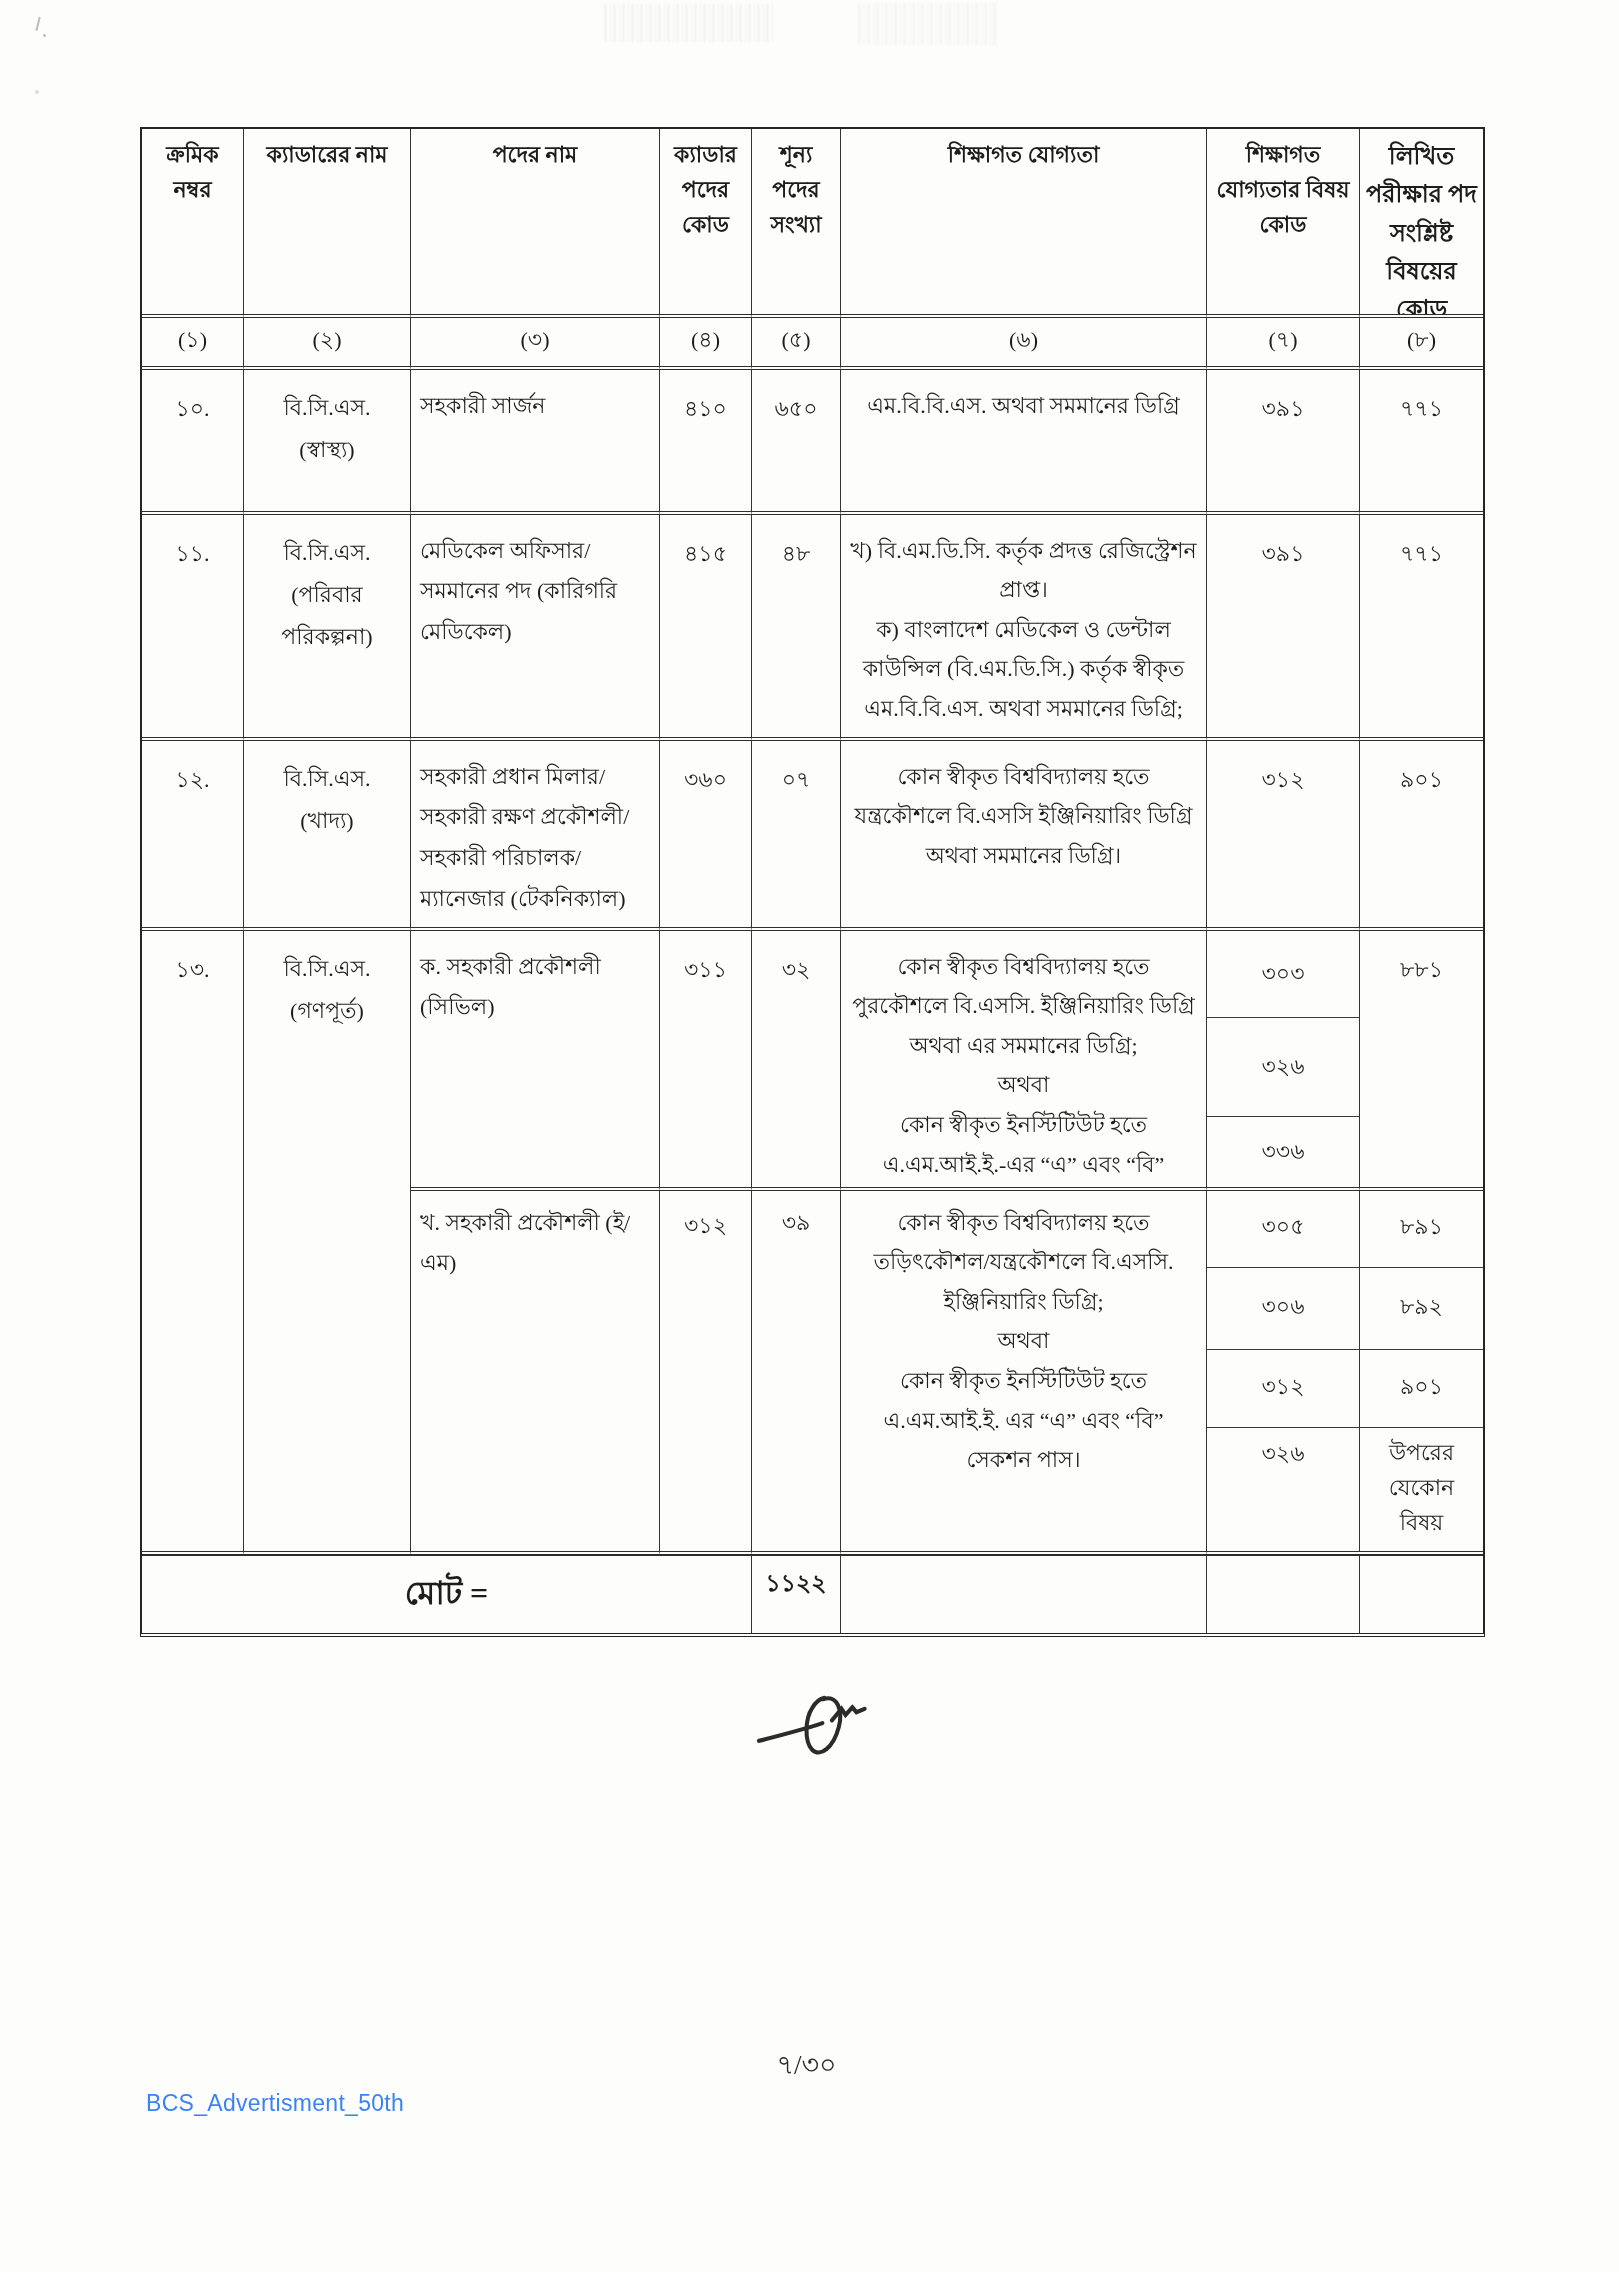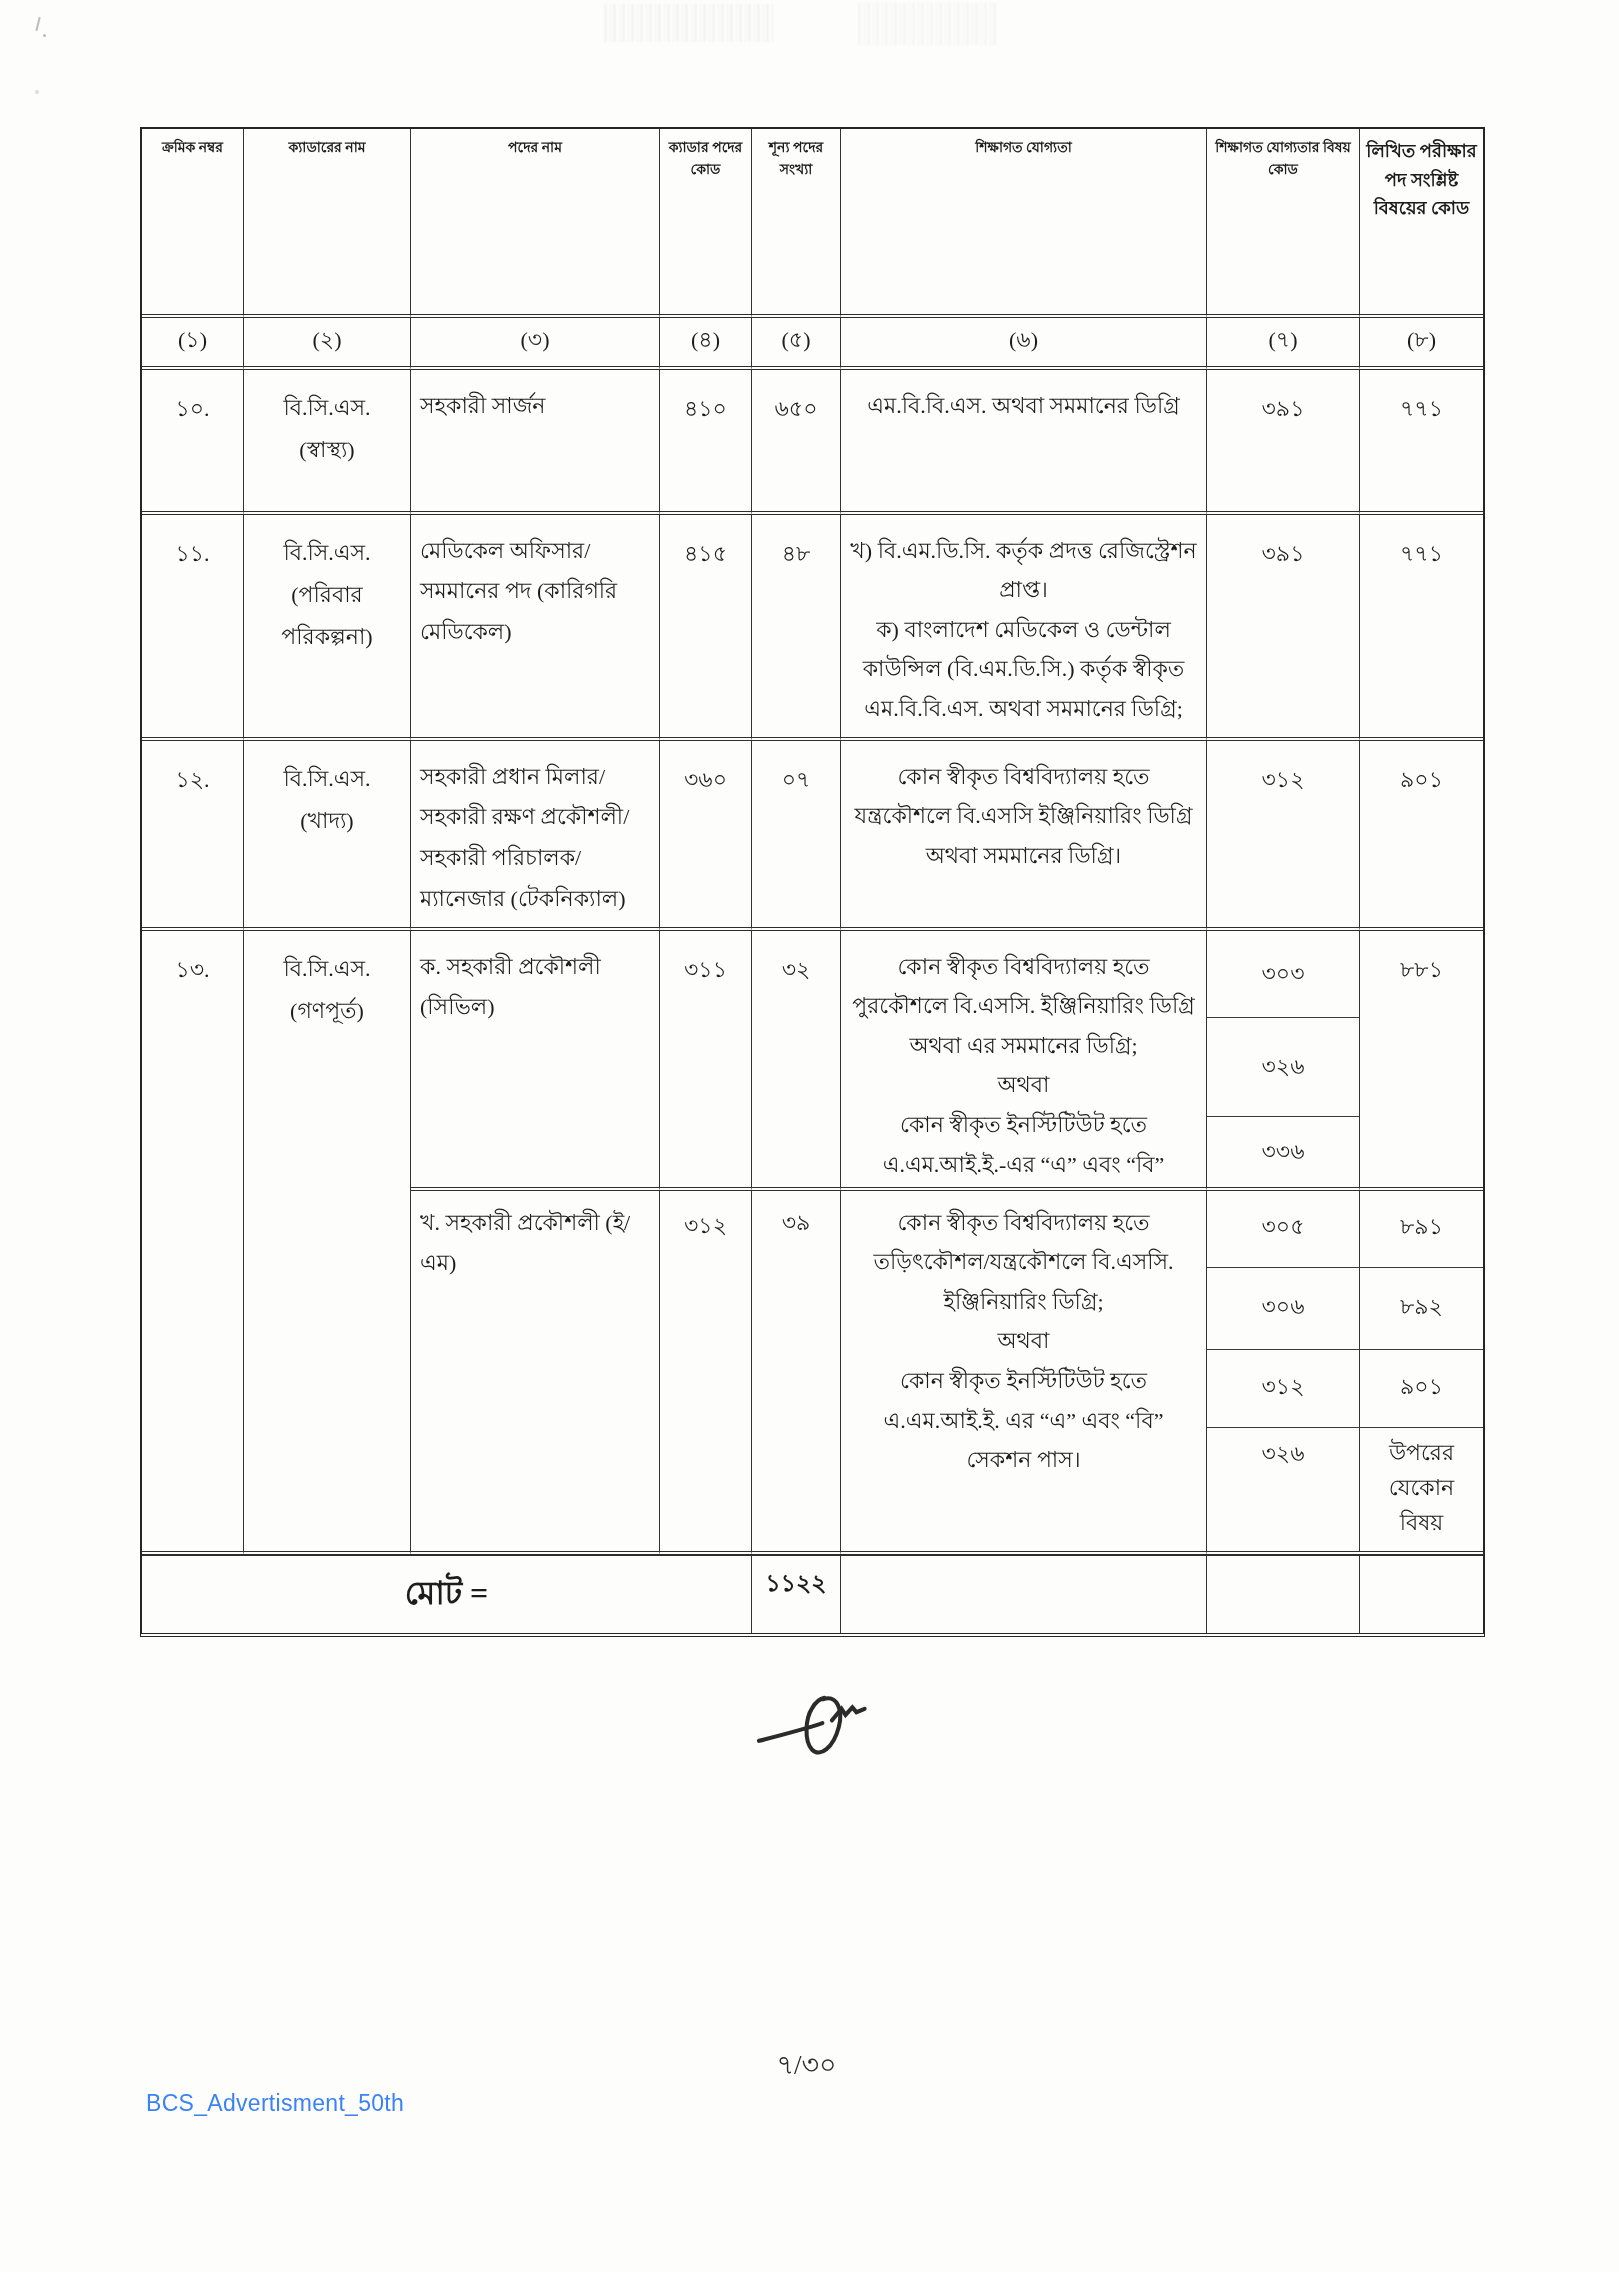--- a/index.html
+++ b/index.html
@@ -37,21 +37,21 @@
     border-bottom:4.6px double #2e2e2e;
     box-sizing:border-box;
     text-align:center;
     padding:15.6px 5.2px 5.2px 5.2px;
     overflow:hidden;
   }
   .no-r{border-right:none;}
   .no-b{border-bottom:none;}
   .hdr{
     font-weight:bold;
-    font-size:14px;
+    font-size:22px;
     line-height:1.6;
     padding:7.8px 3.9px 2.6px 3.9px;
   }
   .colnum{padding-top:6.5px;line-height:1.4;font-size:22px;}
   .left{text-align:left;padding-left:9px;padding-right:6.5px;line-height:1.85;}
   .cadre{line-height:1.9;padding-top:17px;}
   .qual{padding:15.6px 9px 6.5px 9px;line-height:1.8;}
   .num{padding-top:19.5px;}
   .span2r{grid-row:span 2;}
   
@@ -112,21 +112,21 @@
 
   <div class="doc-table">
 
     <div class="cell hdr">ক্রমিক নম্বর</div>
     <div class="cell hdr">ক্যাডারের নাম</div>
     <div class="cell hdr">পদের নাম</div>
     <div class="cell hdr">ক্যাডার পদের কোড</div>
     <div class="cell hdr">শূন্য পদের সংখ্যা</div>
     <div class="cell hdr">শিক্ষাগত যোগ্যতা</div>
     <div class="cell hdr">শিক্ষাগত যোগ্যতার বিষয় কোড</div>
-    <div class="cell hdr no-r" style="font-size:18px;padding-left:2.6px;padding-right:2.6px;">লিখিত পরীক্ষার পদ সংশ্লিষ্ট বিষয়ের কোড</div>
+    <div class="cell hdr no-r" style="font-size:24px;padding-left:2.6px;padding-right:2.6px;">লিখিত পরীক্ষার পদ সংশ্লিষ্ট বিষয়ের কোড</div>
 
     <div class="cell colnum">(১)</div>
     <div class="cell colnum">(২)</div>
     <div class="cell colnum">(৩)</div>
     <div class="cell colnum">(৪)</div>
     <div class="cell colnum">(৫)</div>
     <div class="cell colnum">(৬)</div>
     <div class="cell colnum">(৭)</div>
     <div class="cell colnum no-r">(৮)</div>
 

